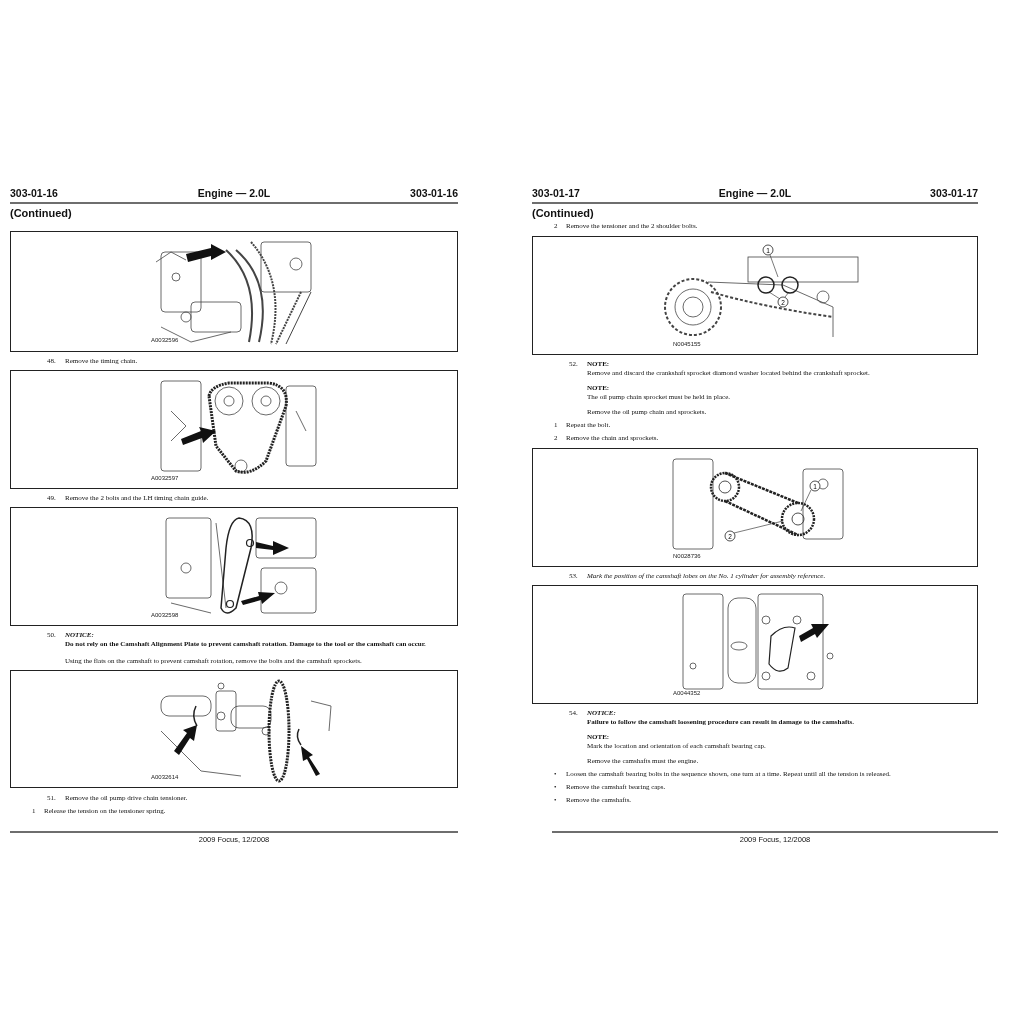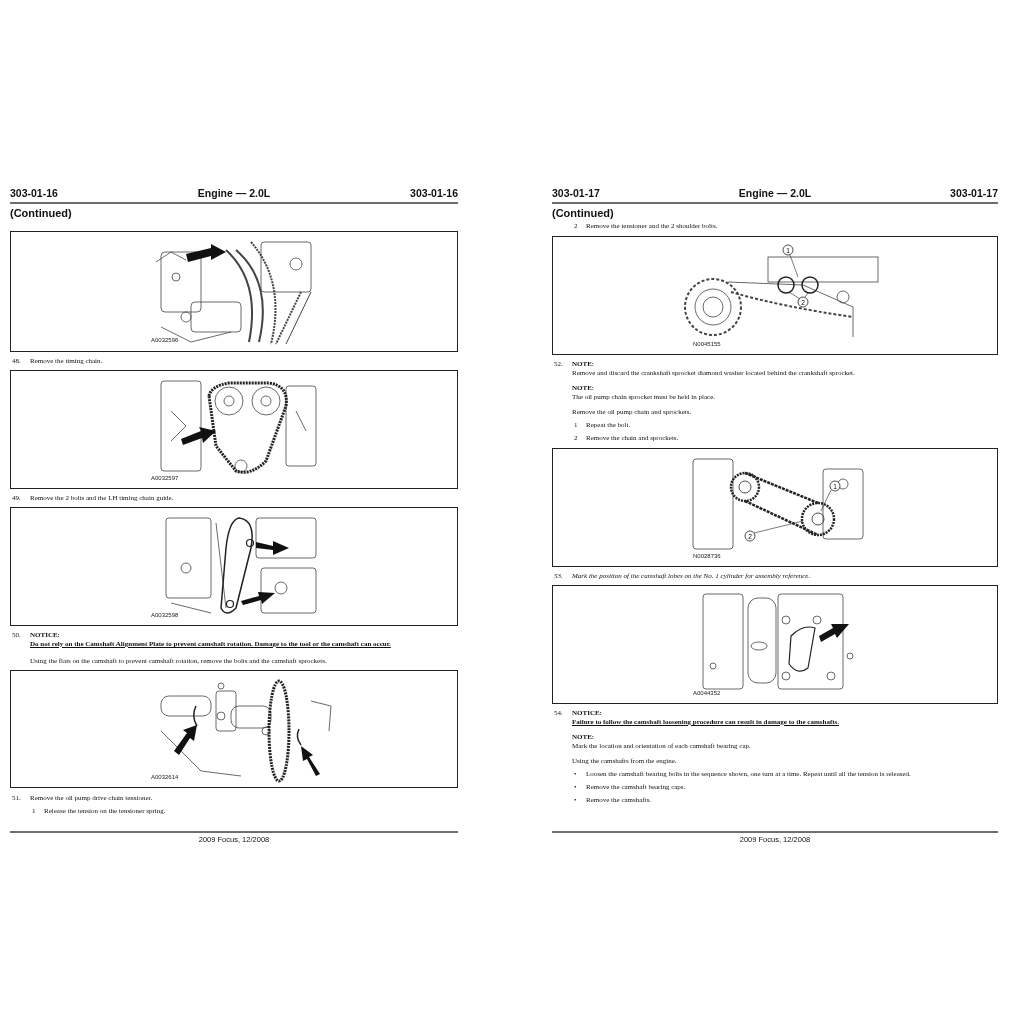--- a/index.html
+++ b/index.html
@@ -1,33 +1,33 @@
 <!DOCTYPE html>
 <html><head>
 <meta charset="utf-8">
 <style>
   html, body { margin:0; padding:0; background:#ffffff; }
   body { width:1024px; height:1024px; position:relative; overflow:hidden; font-family:"Liberation Serif", serif; color:#111; }
   .page { position:absolute; top:186px; width:448px; }
   .page.left { left:10px; }
-  .page.right { left:552px; width:446px; }
+  .page.right { left:532px; width:446px; }
   .hdr { display:flex; justify-content:space-between; align-items:center; font-family:"Liberation Sans", sans-serif; font-weight:bold; font-size:10.5px; height:14px; }
   .hdr-rule { height:2px; background:#6e6e6e; margin-top:2px; }
   .cont { font-family:"Liberation Sans", sans-serif; font-weight:bold; font-size:11px; margin-top:3px; height:13px; }
   .fig { position:relative; border:1px solid #222; background:#fff; overflow:hidden; }
   .fig svg { position:absolute; left:0; top:0; }
   .fig .figid { position:absolute; font-family:"Liberation Sans", sans-serif; font-size:6px; color:#222; }
-  .step { position:relative; font-size:7px; line-height:9px; }
+  .step { position:relative; font-size:7px; line-height:9px;margin-left:35px; }
   .step .num { position:absolute; left:2px; }
   .step .body { margin-left:20px; }
   .sub { position:relative; font-size:7px; line-height:9px; margin-left:20px; }
   .sub .num { position:absolute; left:2px; }
   .sub .body { margin-left:14px; }
-  .notice-label { font-weight:bold; }
-  .bold { font-weight:bold;text-decoration:underline; }
+  .notice-label { font-weight:bold; font-style:italic; }
+  .bold { font-weight:bold; }
   .note-label { font-weight:bold; }
   .foot-rule { position:absolute; height:2px; background:#6e6e6e; }
   .foot { position:absolute; font-family:"Liberation Sans", sans-serif; font-size:7.5px; text-align:center; }
   .bullet { position:relative; font-size:7px; line-height:9px; margin-left:20px; }
   .bullet .dot { position:absolute; left:2px; }
   .bullet .body { margin-left:14px; }
 </style>
 </head>
 <body>
 
@@ -257,21 +257,21 @@
     <span class="figid" style="left:140px;top:104px;">A0044352</span>
   </div>
 
   <div class="step" style="margin-top:5px;">
     <span class="num">54.</span>
     <div class="body">
       <div class="notice-label">NOTICE:</div>
       <div class="bold">Failure to follow the camshaft loosening procedure can result in damage to the camshafts.</div>
       <div class="note-label" style="margin-top:6px;">NOTE:</div>
       <div>Mark the location and orientation of each camshaft bearing cap.</div>
-      <div style="margin-top:6px;">Using the camshafts from the engine.</div>
+      <div style="margin-top:6px;">Remove the camshafts must the engine.</div>
     </div>
   </div>
   <div class="bullet" style="margin-top:4px;">
     <span class="dot">•</span>
     <div class="body">Loosen the camshaft bearing bolts in the sequence shown, one turn at a time. Repeat until all the tension is released.</div>
   </div>
   <div class="bullet" style="margin-top:4px;">
     <span class="dot">•</span>
     <div class="body">Remove the camshaft bearing caps.</div>
   </div>

